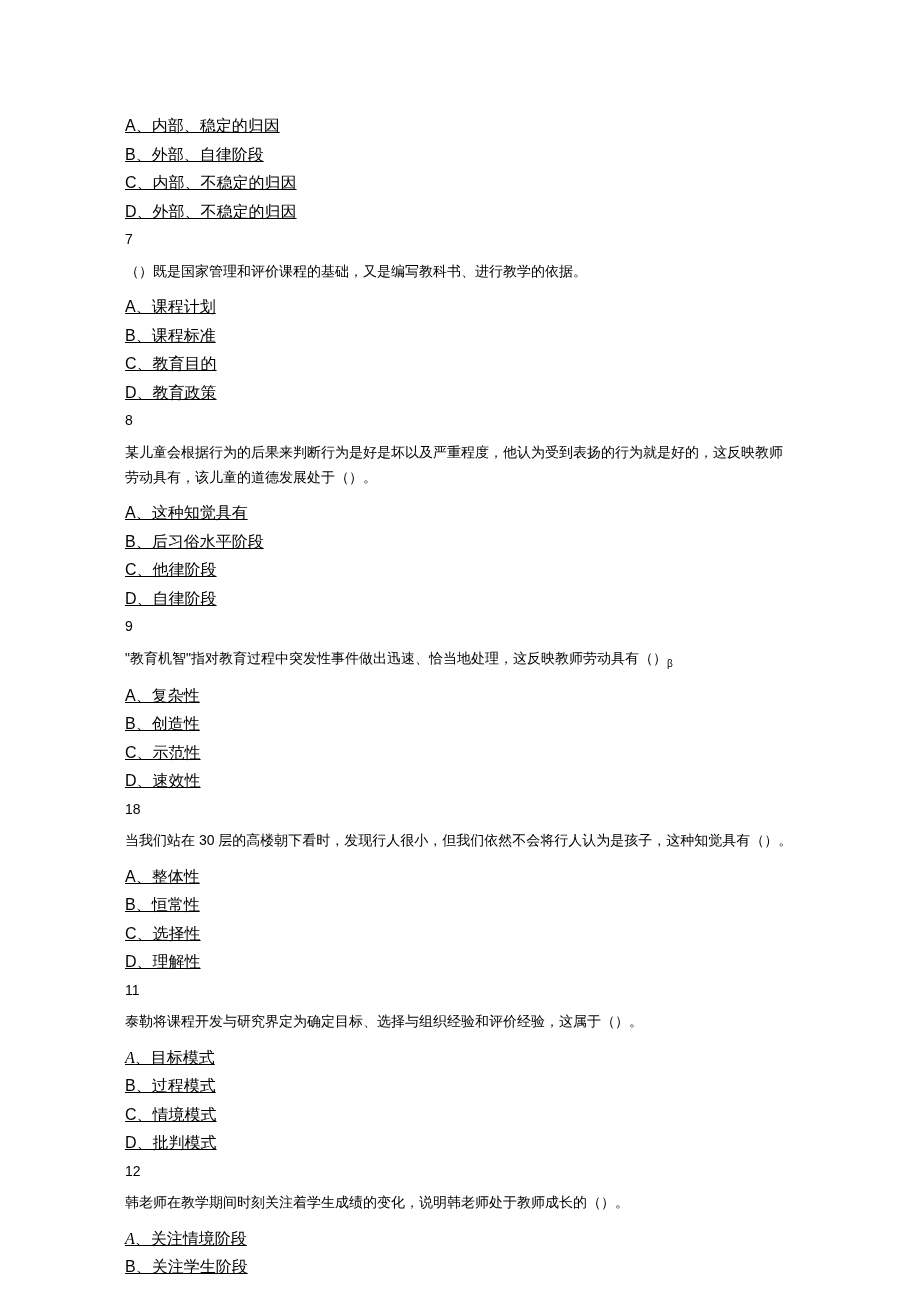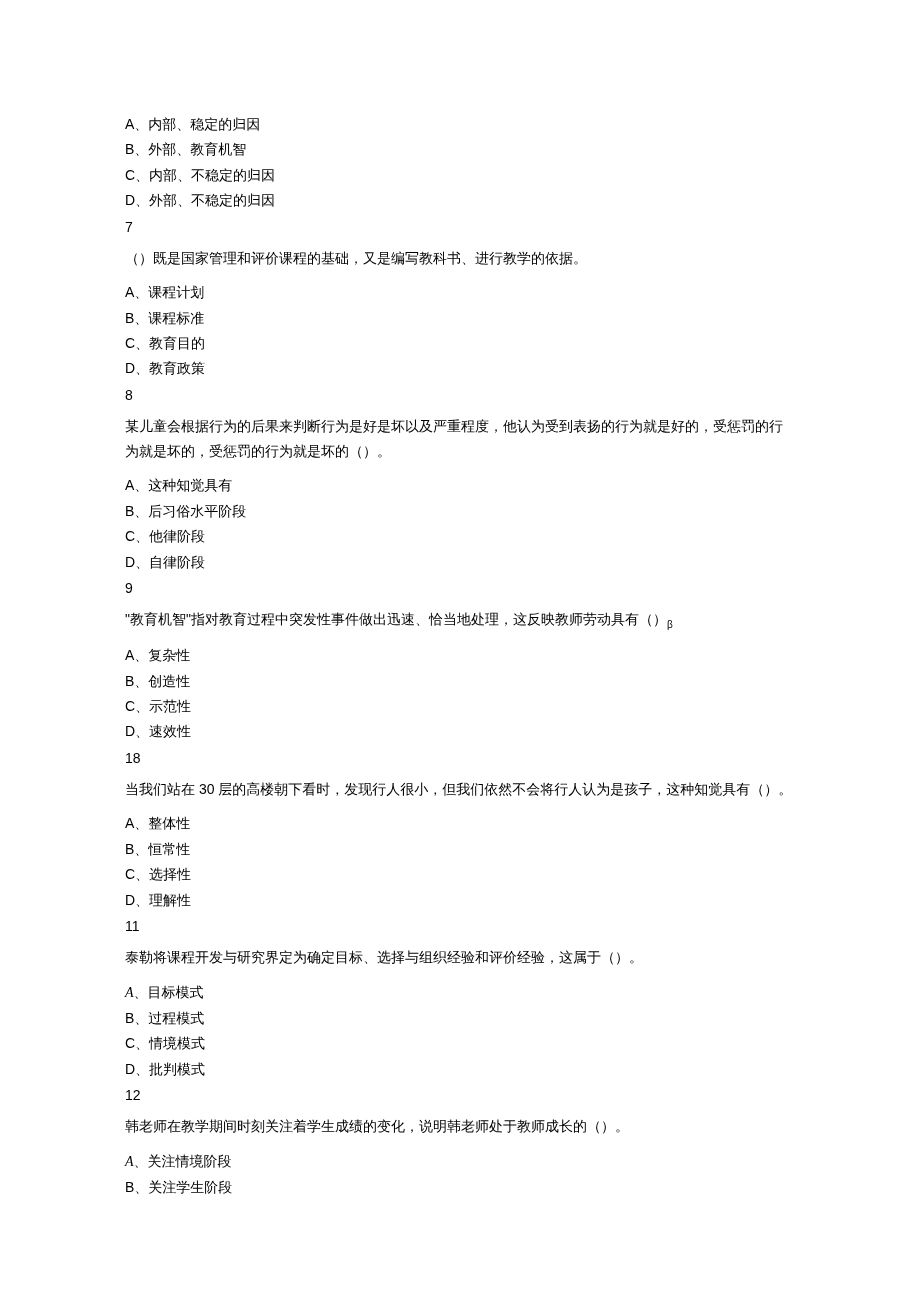--- a/index.html
+++ b/index.html
@@ -7,21 +7,22 @@
       background: #ffffff;
       font-family: "Microsoft YaHei", "SimSun", Arial, sans-serif;
       font-size: 14px;
       color: #000;
       width: 920px;
       padding: 110px 125px 40px 125px;
       line-height: 1.6;
     }
     .option {
       margin: 3px 0;
-      font-size: 14px;
+      font-size: 16px;
+      text-decoration: underline;
     }
     .qnum {
       font-family: Arial, sans-serif;
       font-size: 14px;
       margin: 4px 0 4px 0;
     }
     .stem {
       margin: 8px 0 10px 0;
       font-size: 14px;
       line-height: 1.8;
@@ -32,33 +33,33 @@
     }
     .italic-letter {
       font-style: italic;
       font-family: "Times New Roman", serif;
     }
   </style>
 </head>
 <body>
 
 <div class="option">A、内部、稳定的归因</div>
-<div class="option">B、外部、教育机智</div>
+<div class="option">B、外部、自律阶段</div>
 <div class="option">C、内部、不稳定的归因</div>
 <div class="option">D、外部、不稳定的归因</div>
 
 <div class="qnum">7</div>
 <div class="stem">（）既是国家管理和评价课程的基础，又是编写教科书、进行教学的依据。</div>
 <div class="option">A、课程计划</div>
 <div class="option">B、课程标准</div>
 <div class="option">C、教育目的</div>
 <div class="option">D、教育政策</div>
 
 <div class="qnum">8</div>
-<div class="stem">某儿童会根据行为的后果来判断行为是好是坏以及严重程度，他认为受到表扬的行为就是好的，受惩罚的行为就是坏的，受惩罚的行为就是坏的（）。</div>
+<div class="stem">某儿童会根据行为的后果来判断行为是好是坏以及严重程度，他认为受到表扬的行为就是好的，这反映教师劳动具有，该儿童的道德发展处于（）。</div>
 <div class="option">A、这种知觉具有</div>
 <div class="option">B、后习俗水平阶段</div>
 <div class="option">C、他律阶段</div>
 <div class="option">D、自律阶段</div>
 
 <div class="qnum">9</div>
 <div class="stem">
   <span>"教育机智"指对教育过程中突发性事件做出迅速、恰当地处理，这反映教师劳动具有（）</span><span class="small-sub">β</span>
 </div>
 <div class="option">A、复杂性</div>

